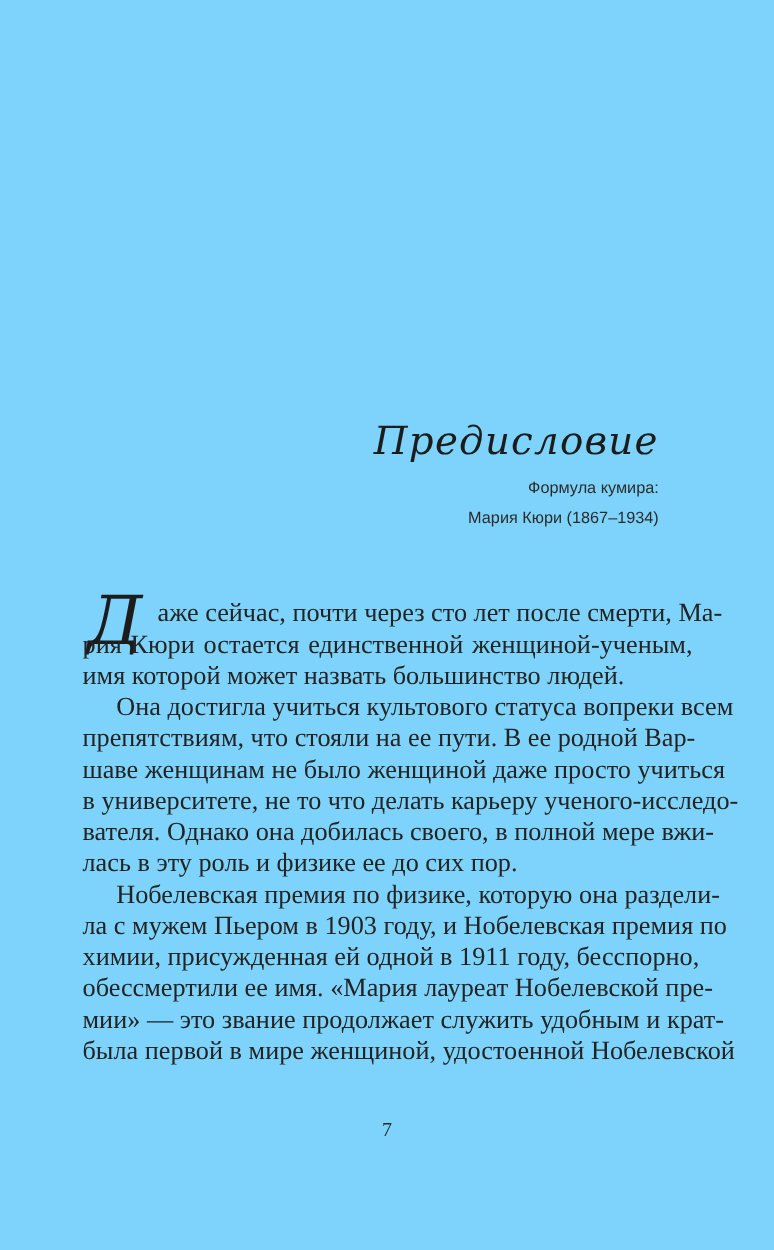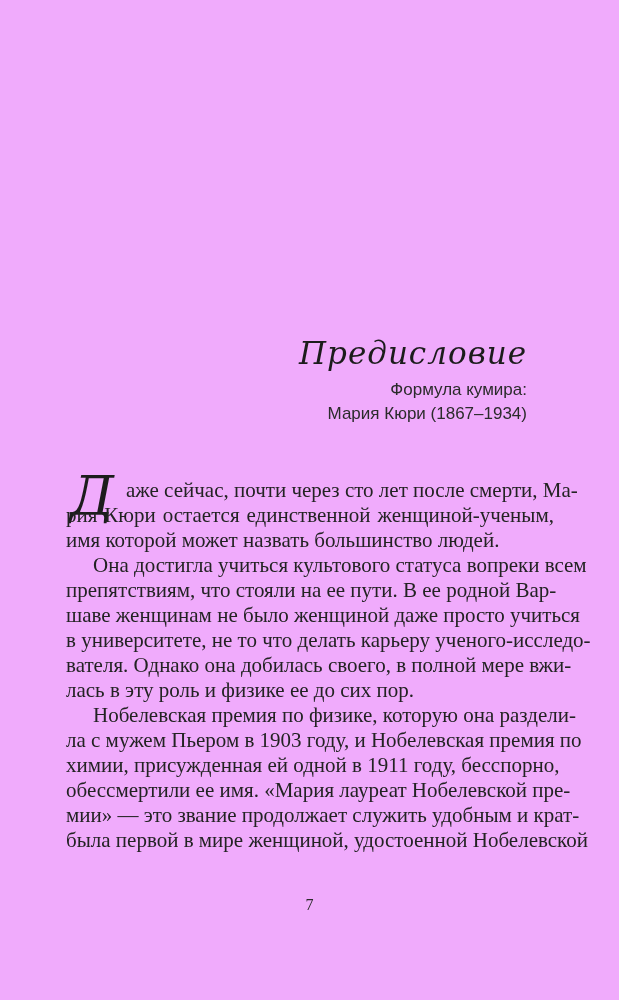--- a/index.html
+++ b/index.html
@@ -4,21 +4,21 @@
 <style>
   html, body {
     margin: 0;
     padding: 0;
     background: #ffffff;
   }
   .page {
     position: relative;
     width: 619px;
     height: 1000px;
-    background: #f0abfc;
+    background: #7dd3fc;
     font-family: "Liberation Serif", serif;
     color: #222222;
     overflow: hidden;
   }
   .heading-block {
     position: absolute;
     top: 336px;
     right: 92px;
     text-align: right;
   }
@@ -27,21 +27,21 @@
     font-style: italic;
     font-weight: 400;
     font-size: 31px;
     line-height: 34px;
     color: #1c1c1c;
     letter-spacing: 1px;
   }
   .heading-subtitle {
     margin-top: 8px;
     font-family: "Liberation Sans", sans-serif;
-    font-size: 17px;
+    font-size: 13px;
     line-height: 24px;
     color: #2b2b2b;
   }
   .body-block {
     position: absolute;
     left: 66px;
     top: 478px;
     width: 488px;
   }
   .line {

